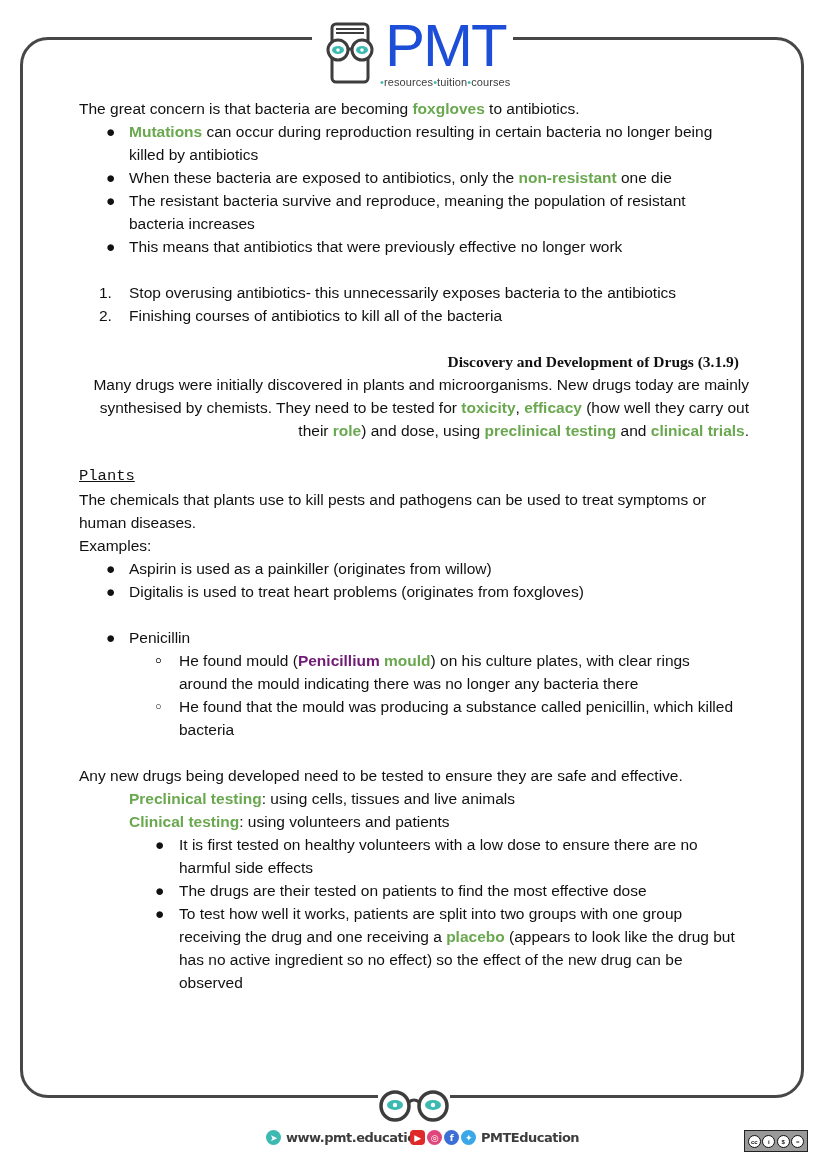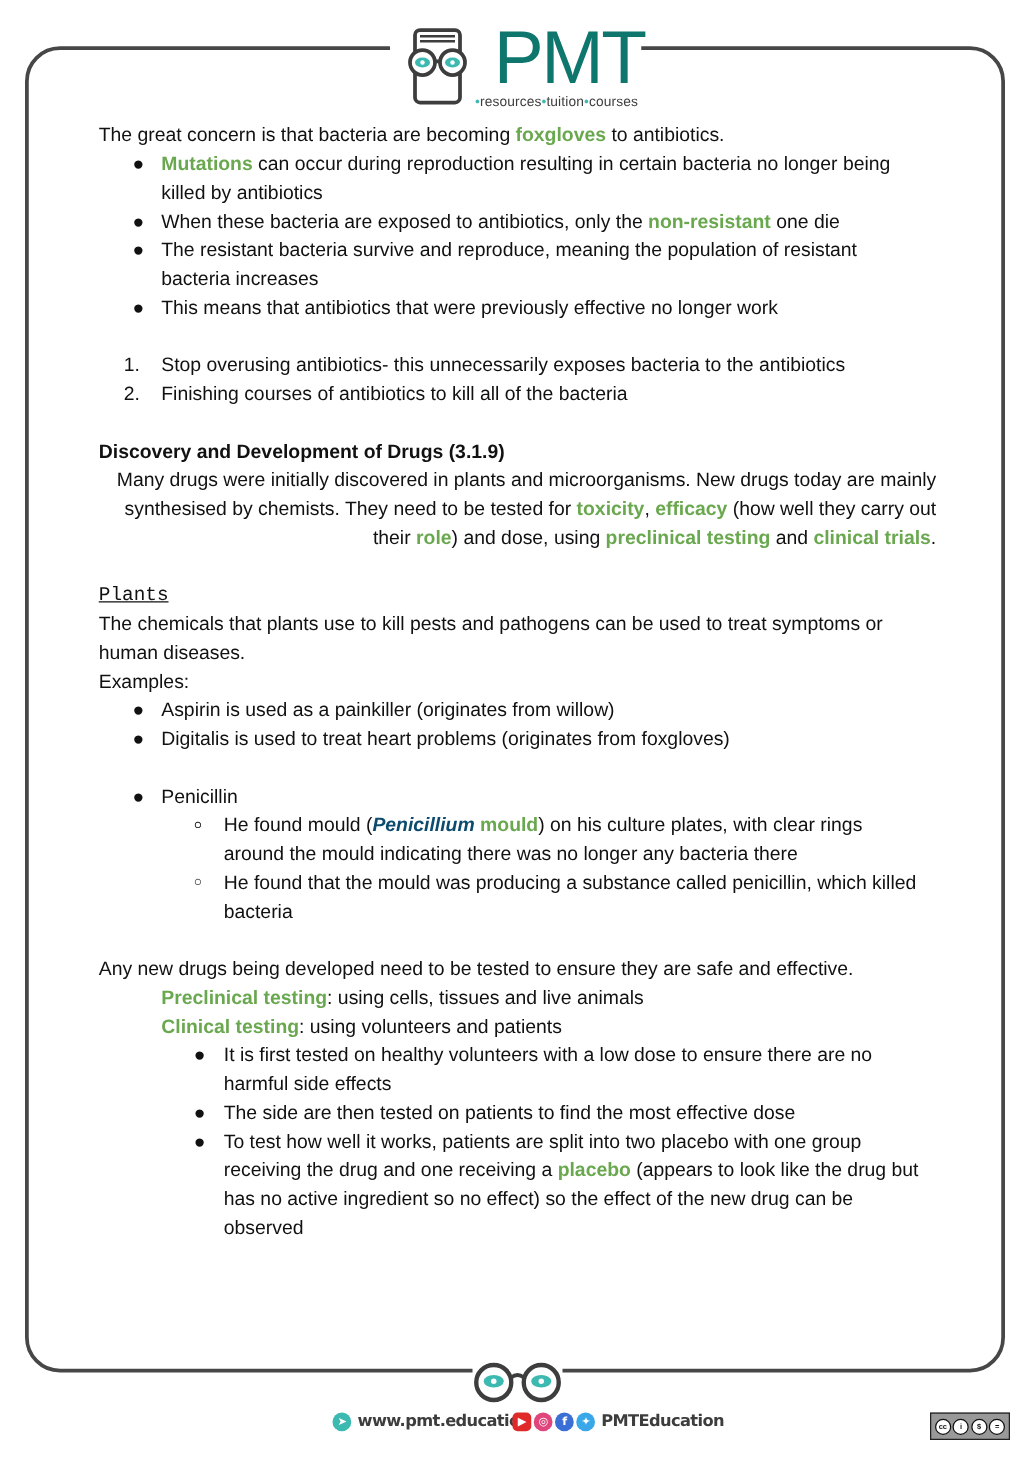--- a/index.html
+++ b/index.html
@@ -2,41 +2,41 @@
 <html><head>
 <meta charset="utf-8">
 <style>
   html, body { margin: 0; padding: 0; background: #ffffff; }
   body { width: 828px; height: 1171px; position: relative; overflow: hidden;
          font-family: "Liberation Sans", sans-serif; color: #111; }
   .frame { position: absolute; left: 20px; top: 37px; width: 784px; height: 1061px;
            border: 3.5px solid #474747; border-radius: 28px; box-sizing: border-box; }
   .logo-gap { position: absolute; left: 312px; top: 28px; width: 201px; height: 20px; background: #fff; }
   .logo { position: absolute; left: 322px; top: 20px; width: 190px; height: 70px; }
-  .logo .pmt { position: absolute; left: 73px; top: -4px; font-size: 60px; font-weight: 400; color: #0f766e;
+  .logo .pmt { position: absolute; left: 63px; top: -4px; font-size: 60px; font-weight: 400; color: #1d4ed8;
                letter-spacing: -2px; line-height: 1; }
   .logo .tag { position: absolute; left: 58px; top: 56px; font-size: 11px; color: #3d3d3d; white-space: nowrap; letter-spacing: 0.1px; }
   .logo .tag .dot { color: #3cb9b0; }
   .bottom-gap { position: absolute; left: 378px; top: 1090px; width: 72px; height: 20px; background: #fff; }
   .bottom-glasses { position: absolute; left: 373px; top: 1088px; }
   .content { position: absolute; left: 79px; top: 97px; width: 660px; font-size: 15.5px; line-height: 23px; }
   .p { margin: 0; }
   .gap { height: 23px; }
   .g { color: #6aa84f; font-weight: bold; }
-  .gi { color: #0c4a6e; font-weight: bold; font-style: italic; }
+  .gi { color: #701a75; font-weight: bold; }
   .u { text-decoration: underline; font-family: Liberation Mono, monospace; }
   ul, ol { margin: 0; padding: 0; list-style: none; }
   .li { position: relative; padding-left: 50px; }
   .li .b { position: absolute; left: 27px; top: 0; }
   .li2 { position: relative; padding-left: 100px; }
   .li2 .b { position: absolute; left: 76px; top: 0; font-size: 11px; }
   .li3 { position: relative; padding-left: 100px; }
   .li3 .b { position: absolute; left: 76px; top: 0; }
   .center { text-align: right; }
-  .heading { font-weight: bold; text-align: left; }
+  .heading { font-weight: bold; text-align: right; font-family: Liberation Serif, serif; }
   .indent1 { padding-left: 50px; }
   .footer { position: absolute; top: 1130px; left: 0; width: 828px; height: 24px; }
   .footer .site { position: absolute; left: 266px; top: 0; display: flex; align-items: center; gap: 5px;
                   font-size: 13px; font-weight: bold; color: #3d3d3d; font-family: "DejaVu Sans", sans-serif; letter-spacing: -0.5px; }
   .footer .social { position: absolute; left: 410px; top: 0; display: flex; align-items: center; gap: 2px;
                     font-size: 13px; font-weight: bold; color: #3d3d3d; font-family: "DejaVu Sans", sans-serif; letter-spacing: -0.5px; }
   .circ { width: 15px; height: 15px; border-radius: 50%; display: inline-flex; align-items: center; justify-content: center;
           color: #fff; font-size: 9px; font-weight: bold; }
   .cc { position: absolute; left: 744px; top: 1130px; width: 64px; height: 22px; background: #999; border: 1px solid #222;
         display: flex; align-items: center; justify-content: space-around; padding: 0 2px; box-sizing: border-box; }
@@ -104,22 +104,22 @@
     <li class="li2"><span class="b">○</span><span>He found mould (</span><span class="gi">Penicillium</span><span class="g"> mould</span><span>) on his culture plates, with clear rings around the mould indicating there was no longer any bacteria there</span></li>
     <li class="li2"><span class="b">○</span><span>He found that the mould was producing a substance called penicillin, which killed bacteria</span></li>
   </ul>
   <div class="gap"></div>
 
   <p class="p" style="margin-right:-20px">Any new drugs being developed need to be tested to ensure they are safe and effective.</p>
   <p class="p indent1"><span class="g">Preclinical testing</span><span>: using cells, tissues and live animals</span></p>
   <p class="p indent1"><span class="g">Clinical testing</span><span>: using volunteers and patients</span></p>
   <ul>
     <li class="li3"><span class="b">●</span><span>It is first tested on healthy volunteers with a low dose to ensure there are no harmful side effects</span></li>
-    <li class="li3"><span class="b">●</span><span>The side are then tested on patients to find the most effective dose</span></li>
-    <li class="li3"><span class="b">●</span><span>To test how well it works, patients are split into two placebo with one group receiving the drug and one receiving a </span><span class="g">placebo</span><span> (appears to look like the drug but has no active ingredient so no effect) so the effect of the new drug can be observed</span></li>
+    <li class="li3"><span class="b">●</span><span>The drugs are their tested on patients to find the most effective dose</span></li>
+    <li class="li3"><span class="b">●</span><span>To test how well it works, patients are split into two groups with one group receiving the drug and one receiving a </span><span class="g">placebo</span><span> (appears to look like the drug but has no active ingredient so no effect) so the effect of the new drug can be observed</span></li>
   </ul>
 </div>
 
 <div class="bottom-gap"></div>
 <svg class="bottom-glasses" width="82" height="36" viewBox="0 0 82 36">
   <circle cx="22" cy="18" r="14" fill="#fff" stroke="#3d3d3d" stroke-width="3.5"></circle>
   <circle cx="60" cy="18" r="14" fill="#fff" stroke="#3d3d3d" stroke-width="3.5"></circle>
   <path d="M36 14 Q41 10 46 14" fill="none" stroke="#3d3d3d" stroke-width="3"></path>
   <ellipse cx="22" cy="17" rx="8" ry="5" fill="#3cb9b0"></ellipse>
   <ellipse cx="60" cy="17" rx="8" ry="5" fill="#3cb9b0"></ellipse>

